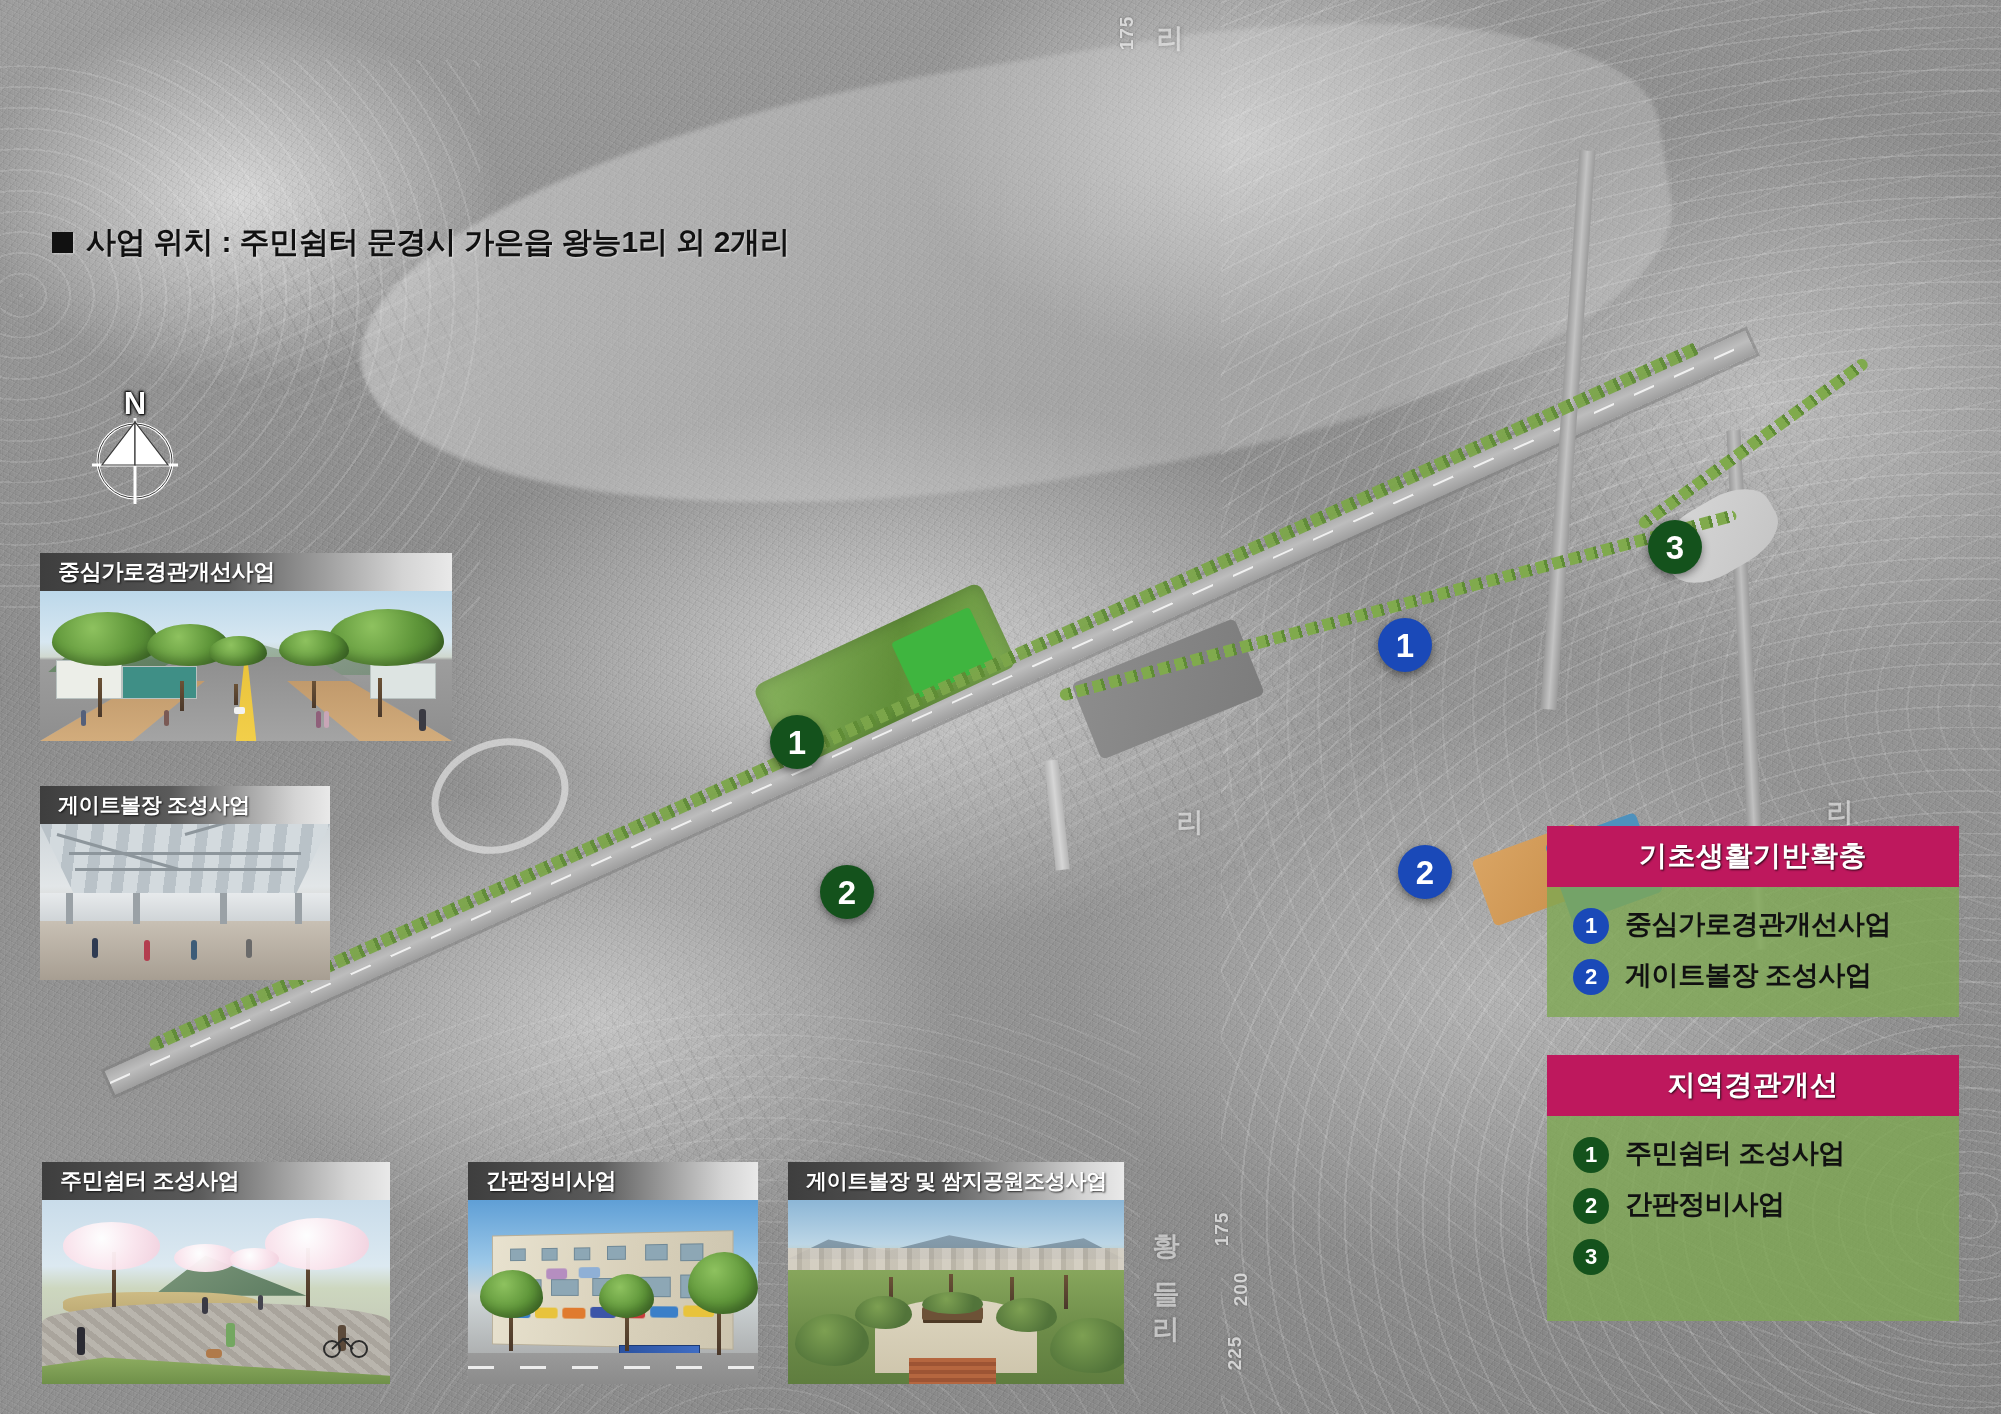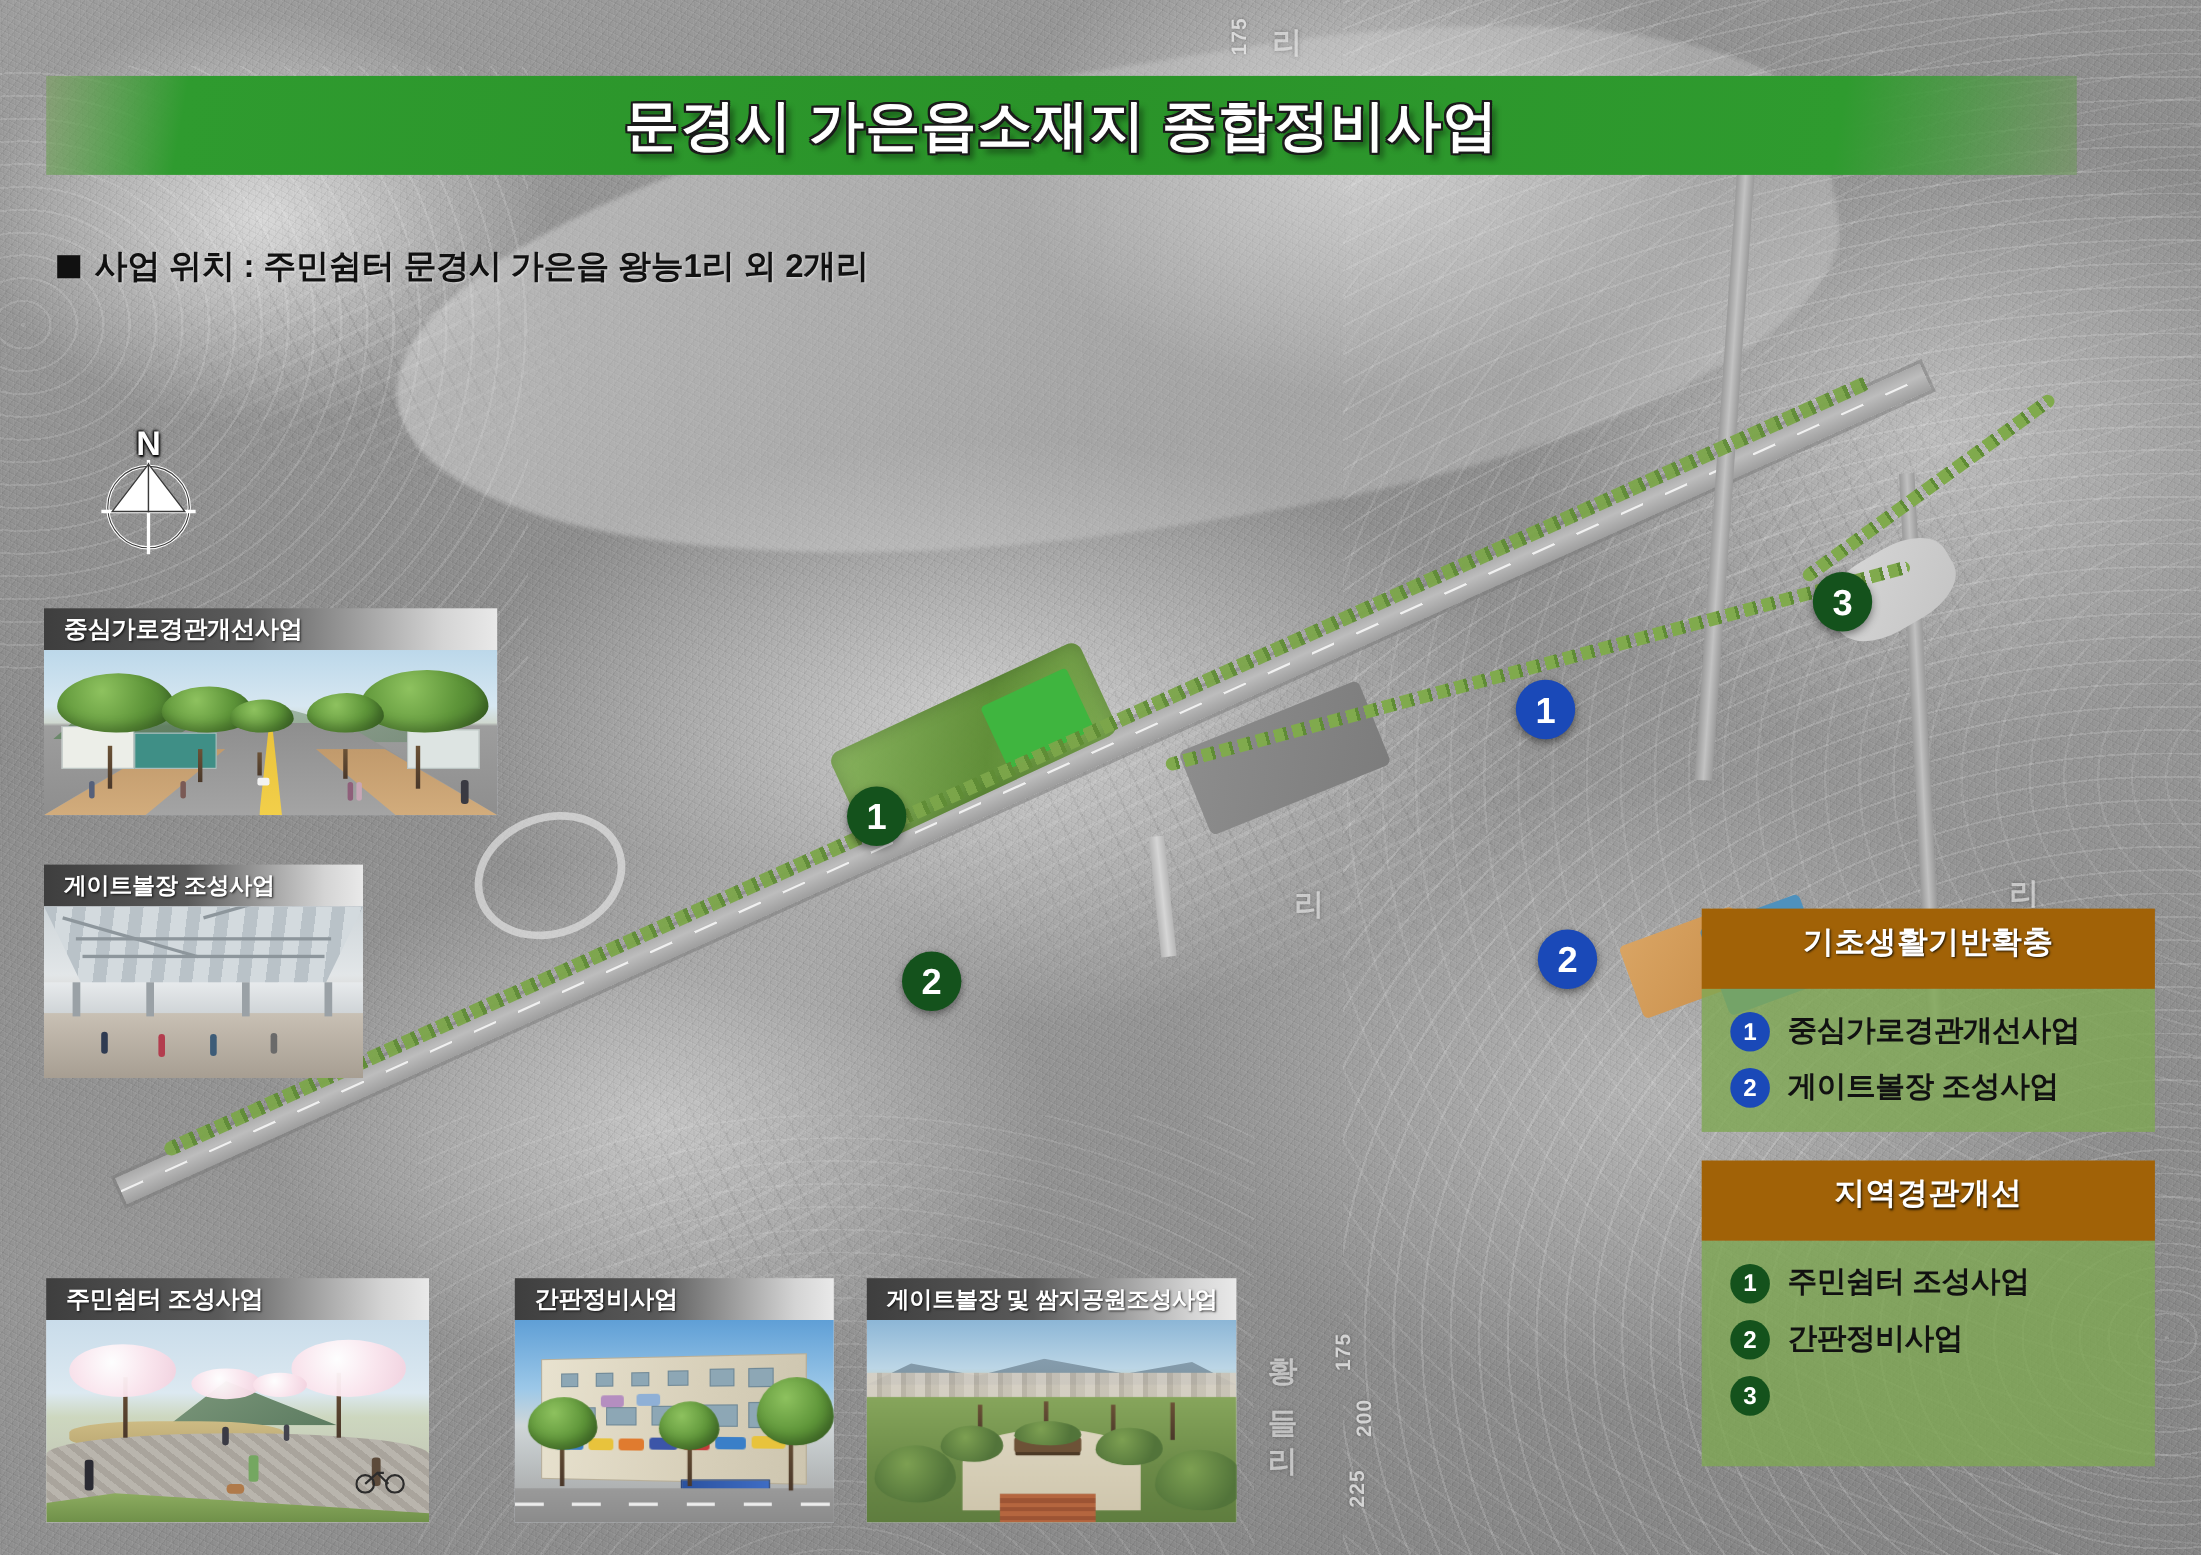--- a/index.html
+++ b/index.html
@@ -458,27 +458,27 @@
     line-height: 1;
     box-shadow: 0 3px 8px rgba(0,0,0,.45);
     user-select: none;
   }
   .marker.blue { background: #1a49b8; }
   .marker.green { background: #14521c; }
 
   
   .legend { position: absolute; }
   .legend-head {
-    background: #a16207;
+    background: #be185d;
     color: #fff;
     font-size: 28px;
     font-weight: 800;
     letter-spacing: 0.5px;
     text-align: center;
-    padding: 11px 0 24px;
+    padding: 11px 0 12px;
     text-shadow: 1px 1px 2px rgba(0,0,0,.8);
   }
   .legend-body {
     background: rgba(126, 168, 82, .80);
     padding: 20px 16px 22px 26px;
     display: flex; flex-direction: column; gap: 14px;
   }
   .legend-row {
     display: flex; align-items: flex-start; gap: 16px;
   }
@@ -530,23 +530,20 @@
 
   <div class="elev" style="left:1110px; top:22px;">175</div>
   <div class="elev" style="left:1205px; top:1218px;">175</div>
   <div class="elev" style="left:1224px; top:1278px;">200</div>
   <div class="elev" style="left:1218px; top:1342px;">225</div>
   <div class="vlabel" style="left:1152px; top:6px; height:140px;">리</div>
   <div class="vlabel" style="left:1172px; top:790px; height:110px;">리</div>
   <div class="vlabel" style="left:1148px; top:1214px; height:180px;">황 들리</div>
   <div class="vlabel" style="left:1822px; top:780px; height:110px;">리</div>
 
-  <div class="title-banner">
-    <div class="title-text">문경시 가은읍소재지 종합정비사업</div>
-  </div>
 
   <div class="subtitle">
     <span class="subtitle-bullet"></span>
     <span class="subtitle-text">사업 위치 : 주민쉼터 문경시 가은읍 왕능1리 외 2개리</span>
   </div>
 
   <div class="compass">
     <div class="compass-n">N</div>
     <svg width="86" height="86" viewBox="0 0 86 86" style="position:absolute;bottom:0;left:0;">
       <circle cx="43" cy="43" r="37" fill="none" stroke="#ffffff" stroke-width="3"></circle>

